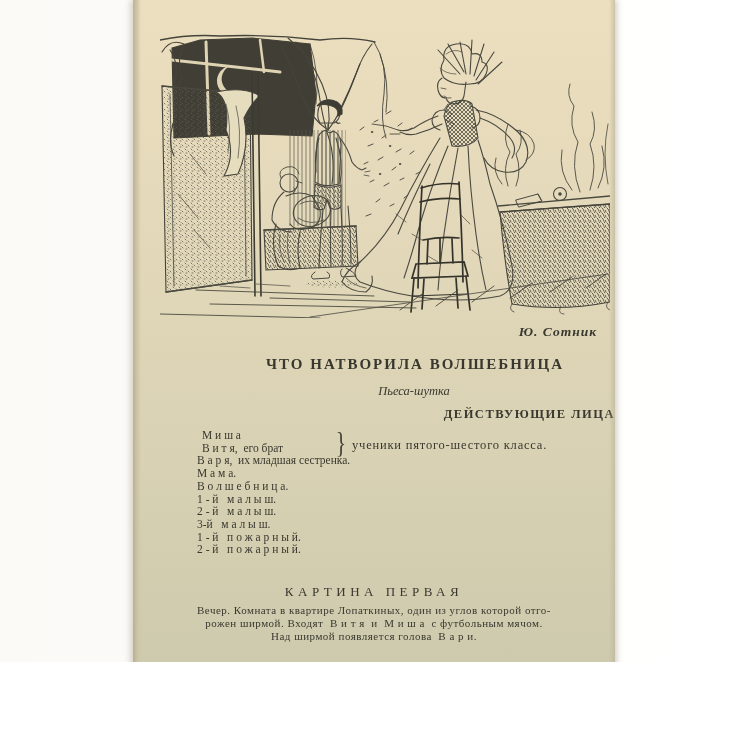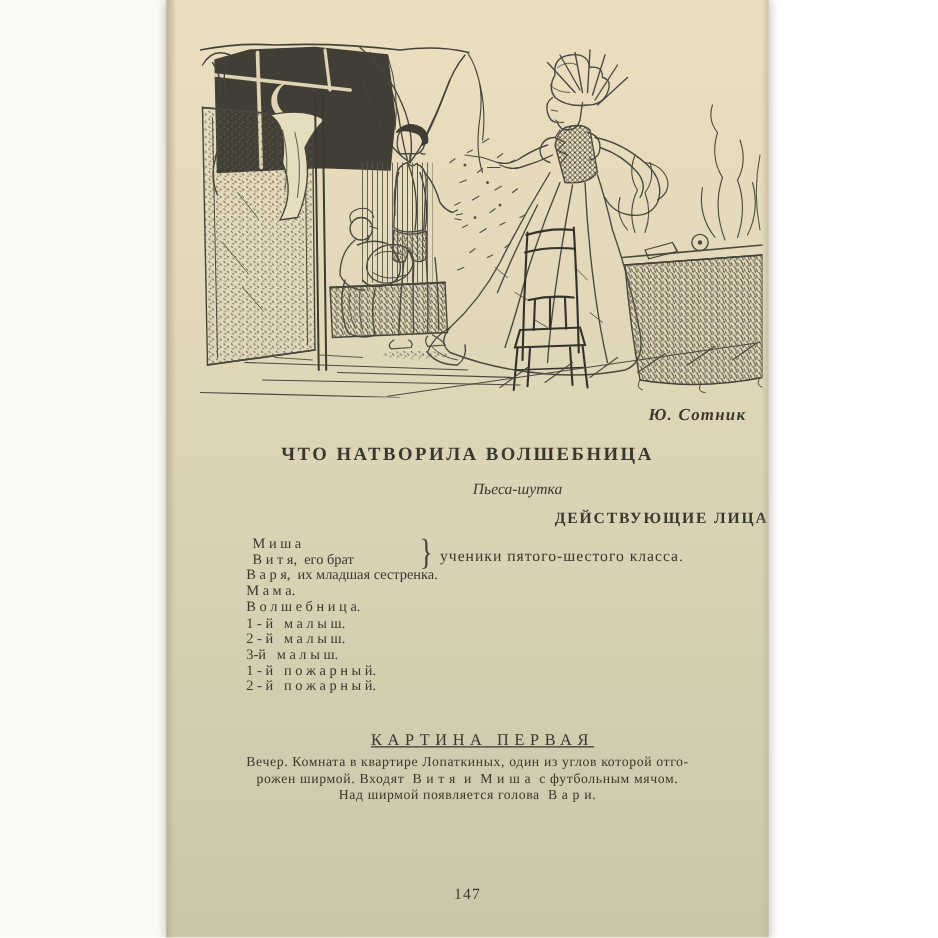--- a/index.html
+++ b/index.html
@@ -1,17 +1,17 @@
 <!DOCTYPE html>
 <html><head>
 <meta charset="utf-8">
 <style>
   html,body{margin:0;padding:0;}
   .photo{
-    position:relative;width:750px;height:750px;overflow:hidden;
+    position:relative;width:750px;height:662px;overflow:hidden;
     background:linear-gradient(90deg,#fbfaf7 0%,#fcfbf9 40%,#fefefd 70%,#ffffff 100%);
     font-family:"Liberation Serif","DejaVu Serif",serif;color:#39382f;
   }
   .page{
     position:absolute;left:133px;top:0;width:482px;height:750px;
     background:linear-gradient(180deg,#ecdfc0 0%,#e7dbbc 18%,#e0d6b8 40%,#d8d1b3 62%,#cfcbae 85%,#cac6aa 100%);
     box-shadow:-3px 0 6px rgba(120,105,75,.25), 3px 0 5px rgba(140,130,100,.28);
   }
   .page::before{ 
     content:"";position:absolute;left:0;top:0;width:8px;height:100%;
@@ -20,29 +20,29 @@
   }
   .page::after{ 
     content:"";position:absolute;right:0;top:0;width:6px;height:100%;
     background:linear-gradient(270deg,#bdb79c 0%,rgba(189,183,156,0) 100%);
     opacity:.7;
   }
   .art{position:absolute;left:27px;top:33px;width:450px;height:285px;}
   .art svg{display:block;width:100%;height:100%;}
 
   .author{position:absolute;top:324px;right:18px;font-size:13.5px;font-weight:bold;font-style:italic;letter-spacing:1px;}
-  .title{position:absolute;top:356px;left:0;width:100%;text-align:center;font-size:15px;font-weight:bold;letter-spacing:2px;}
+  .title{position:absolute;top:356px;left:0;width:100%;text-align:center;font-size:15px;font-weight:bold;letter-spacing:2px;padding-left:41px;}
   .subtitle{position:absolute;top:384px;left:0;width:100%;text-align:center;font-size:12.5px;font-style:italic;padding-left:40px;}
   .cast-heading{position:absolute;top:407px;left:0;width:100%;text-align:right;font-size:12.5px;font-weight:bold;letter-spacing:1.5px;}
   .cast-list{position:absolute;top:429px;left:64px;font-size:11.5px;line-height:12.7px;}
   .cast-row{white-space:pre;}
   .cast-row.ind{padding-left:5px;}
   .brace{position:absolute;top:426px;left:201px;font-size:29px;font-weight:normal;transform:scaleX(.75);color:#45443a;}
   .group-label{position:absolute;top:438px;left:219px;font-size:12.5px;letter-spacing:.8px;white-space:pre;}
-  .scene-heading{position:absolute;top:584px;left:12px;width:100%;text-align:center;font-size:13px;letter-spacing:4.5px;text-decoration:underline;}
+  .scene-heading{position:absolute;top:584px;left:0;width:100%;text-align:center;font-size:13px;letter-spacing:4.5px;}
   .stage{position:absolute;top:604px;left:12px;right:12px;text-align:center;font-size:11px;line-height:13.2px;letter-spacing:.5px;}
   .stage div{white-space:pre;}
   .dialogue{position:absolute;top:650px;left:19px;right:14px;font-size:14px;line-height:17.2px;letter-spacing:.6px;}
   .dialogue p{margin:0;white-space:pre;}
   .dialogue p.ind{text-indent:26px;}
   .dialogue .st{font-style:italic;}
   .page-number{position:absolute;top:708px;left:0;width:100%;text-align:center;font-size:12.5px;letter-spacing:1px;}
 </style>
 </head>
 <body>

